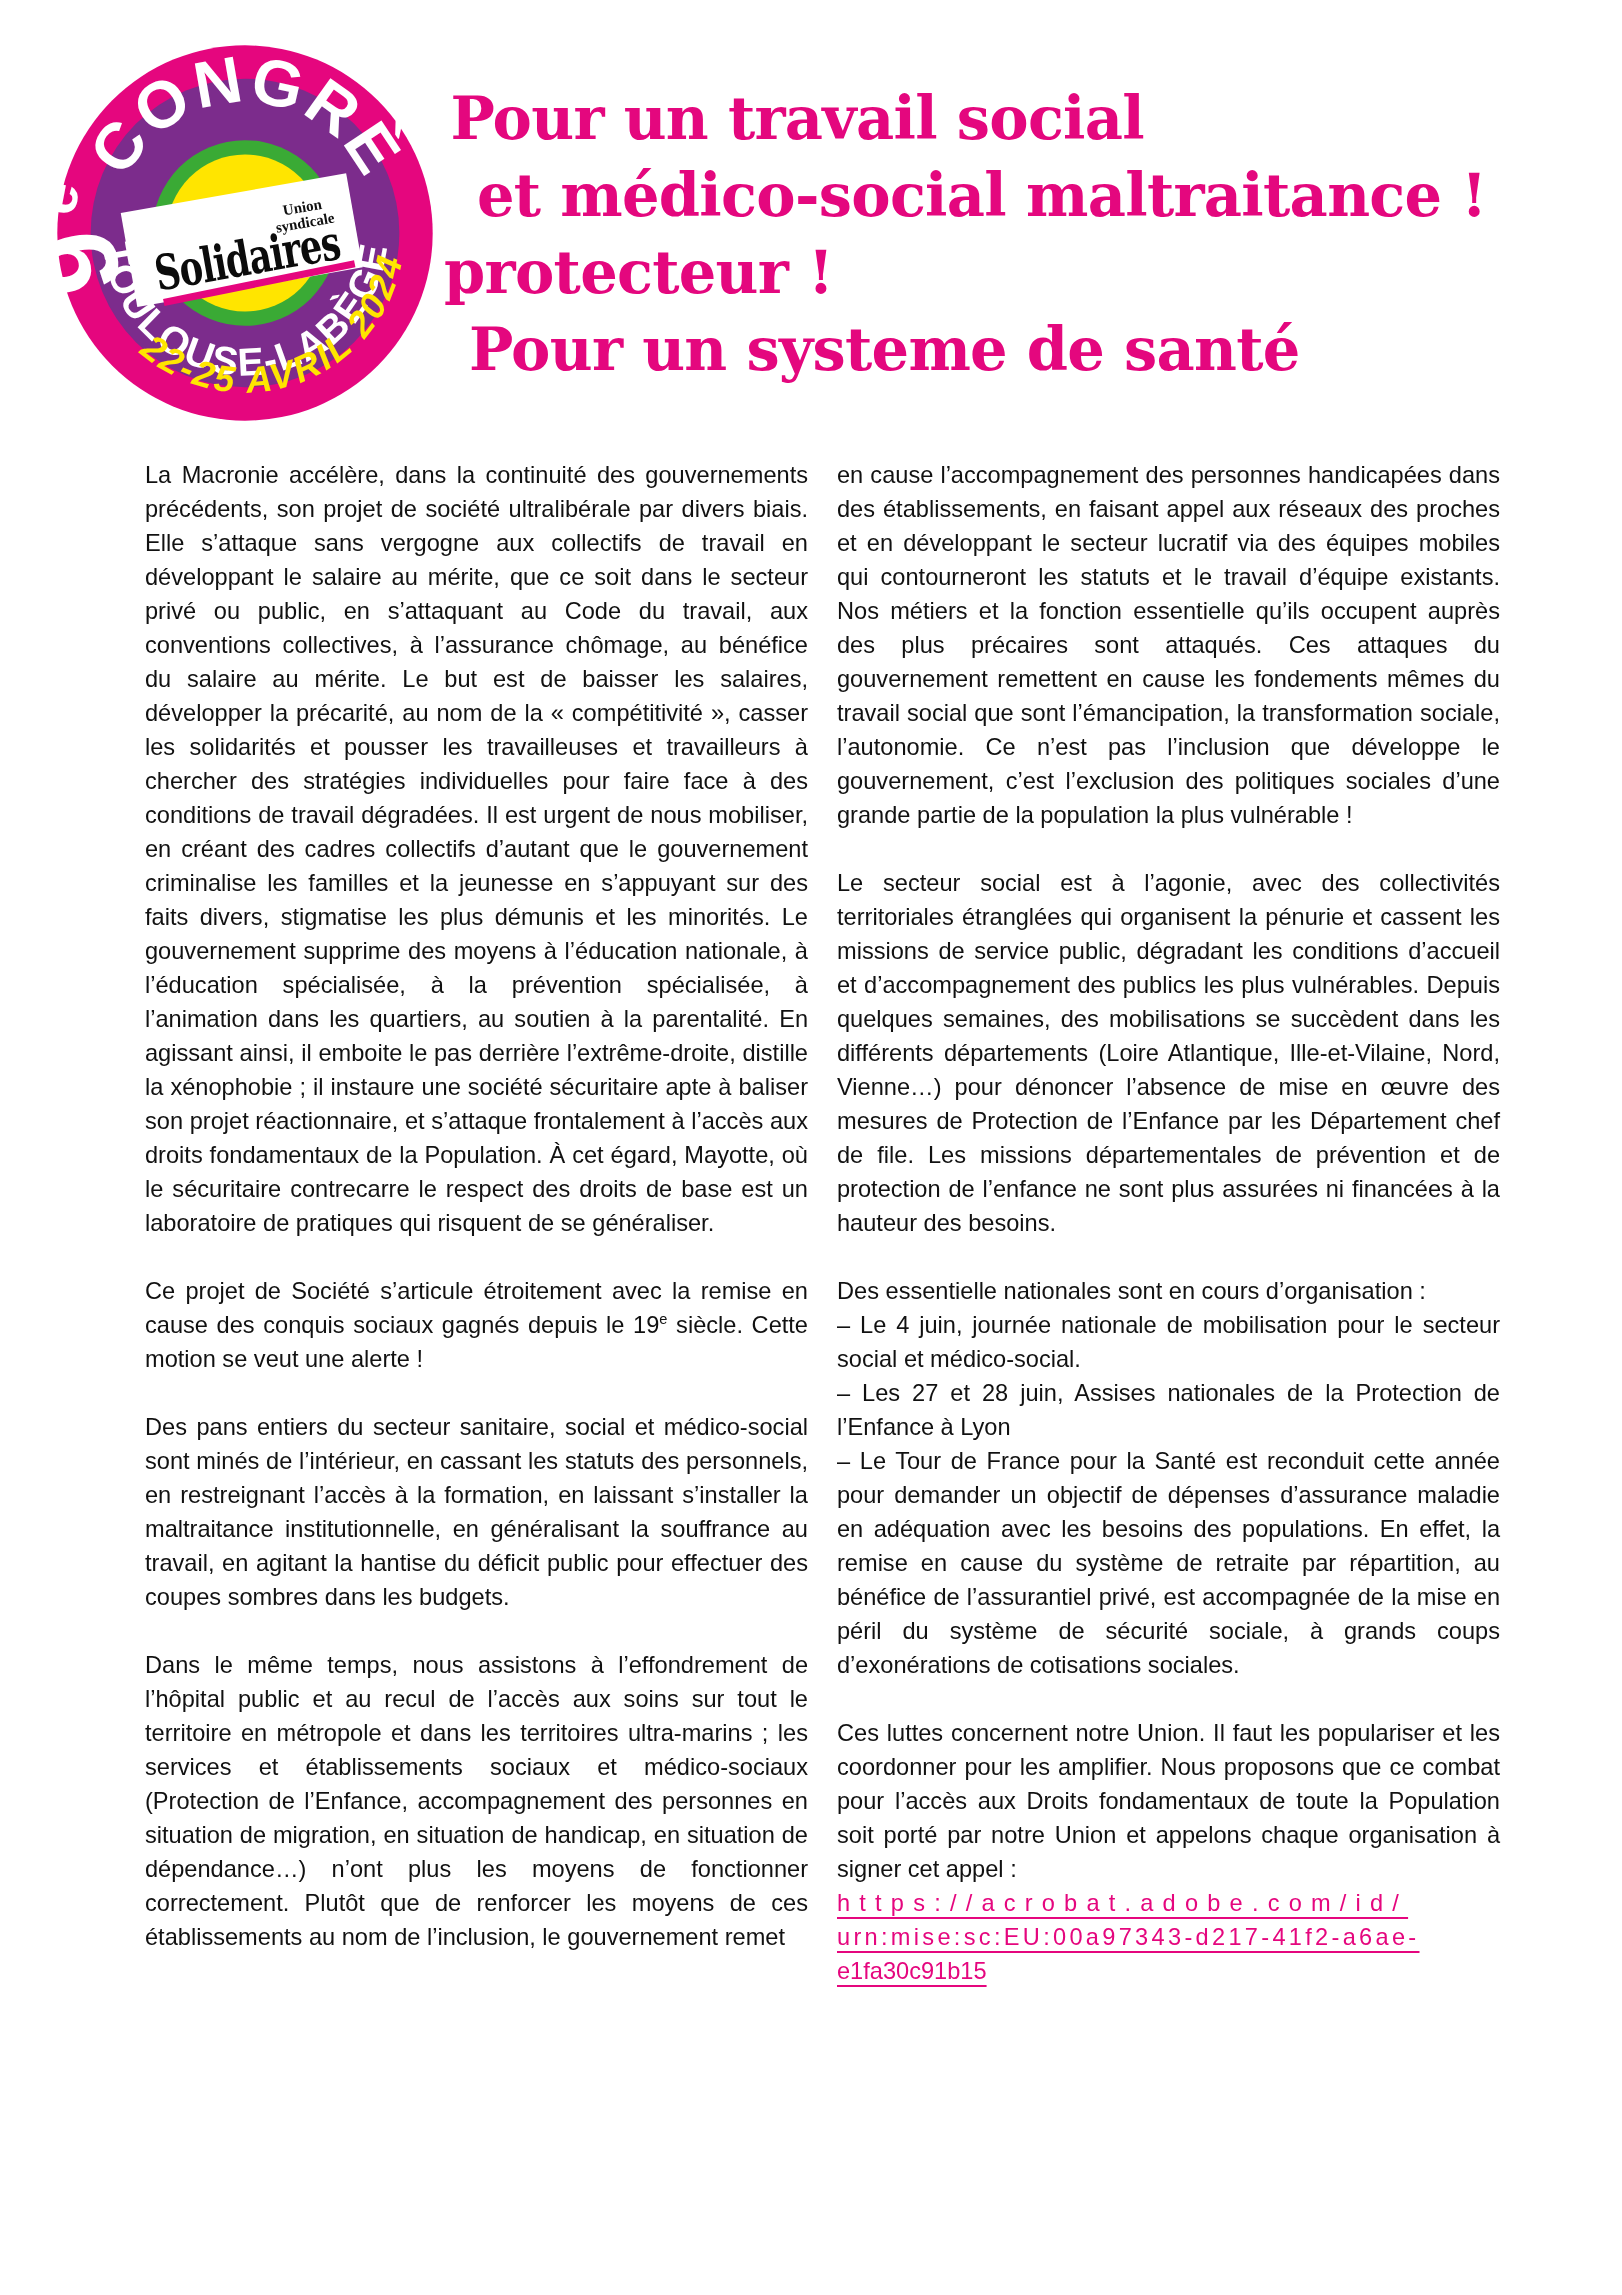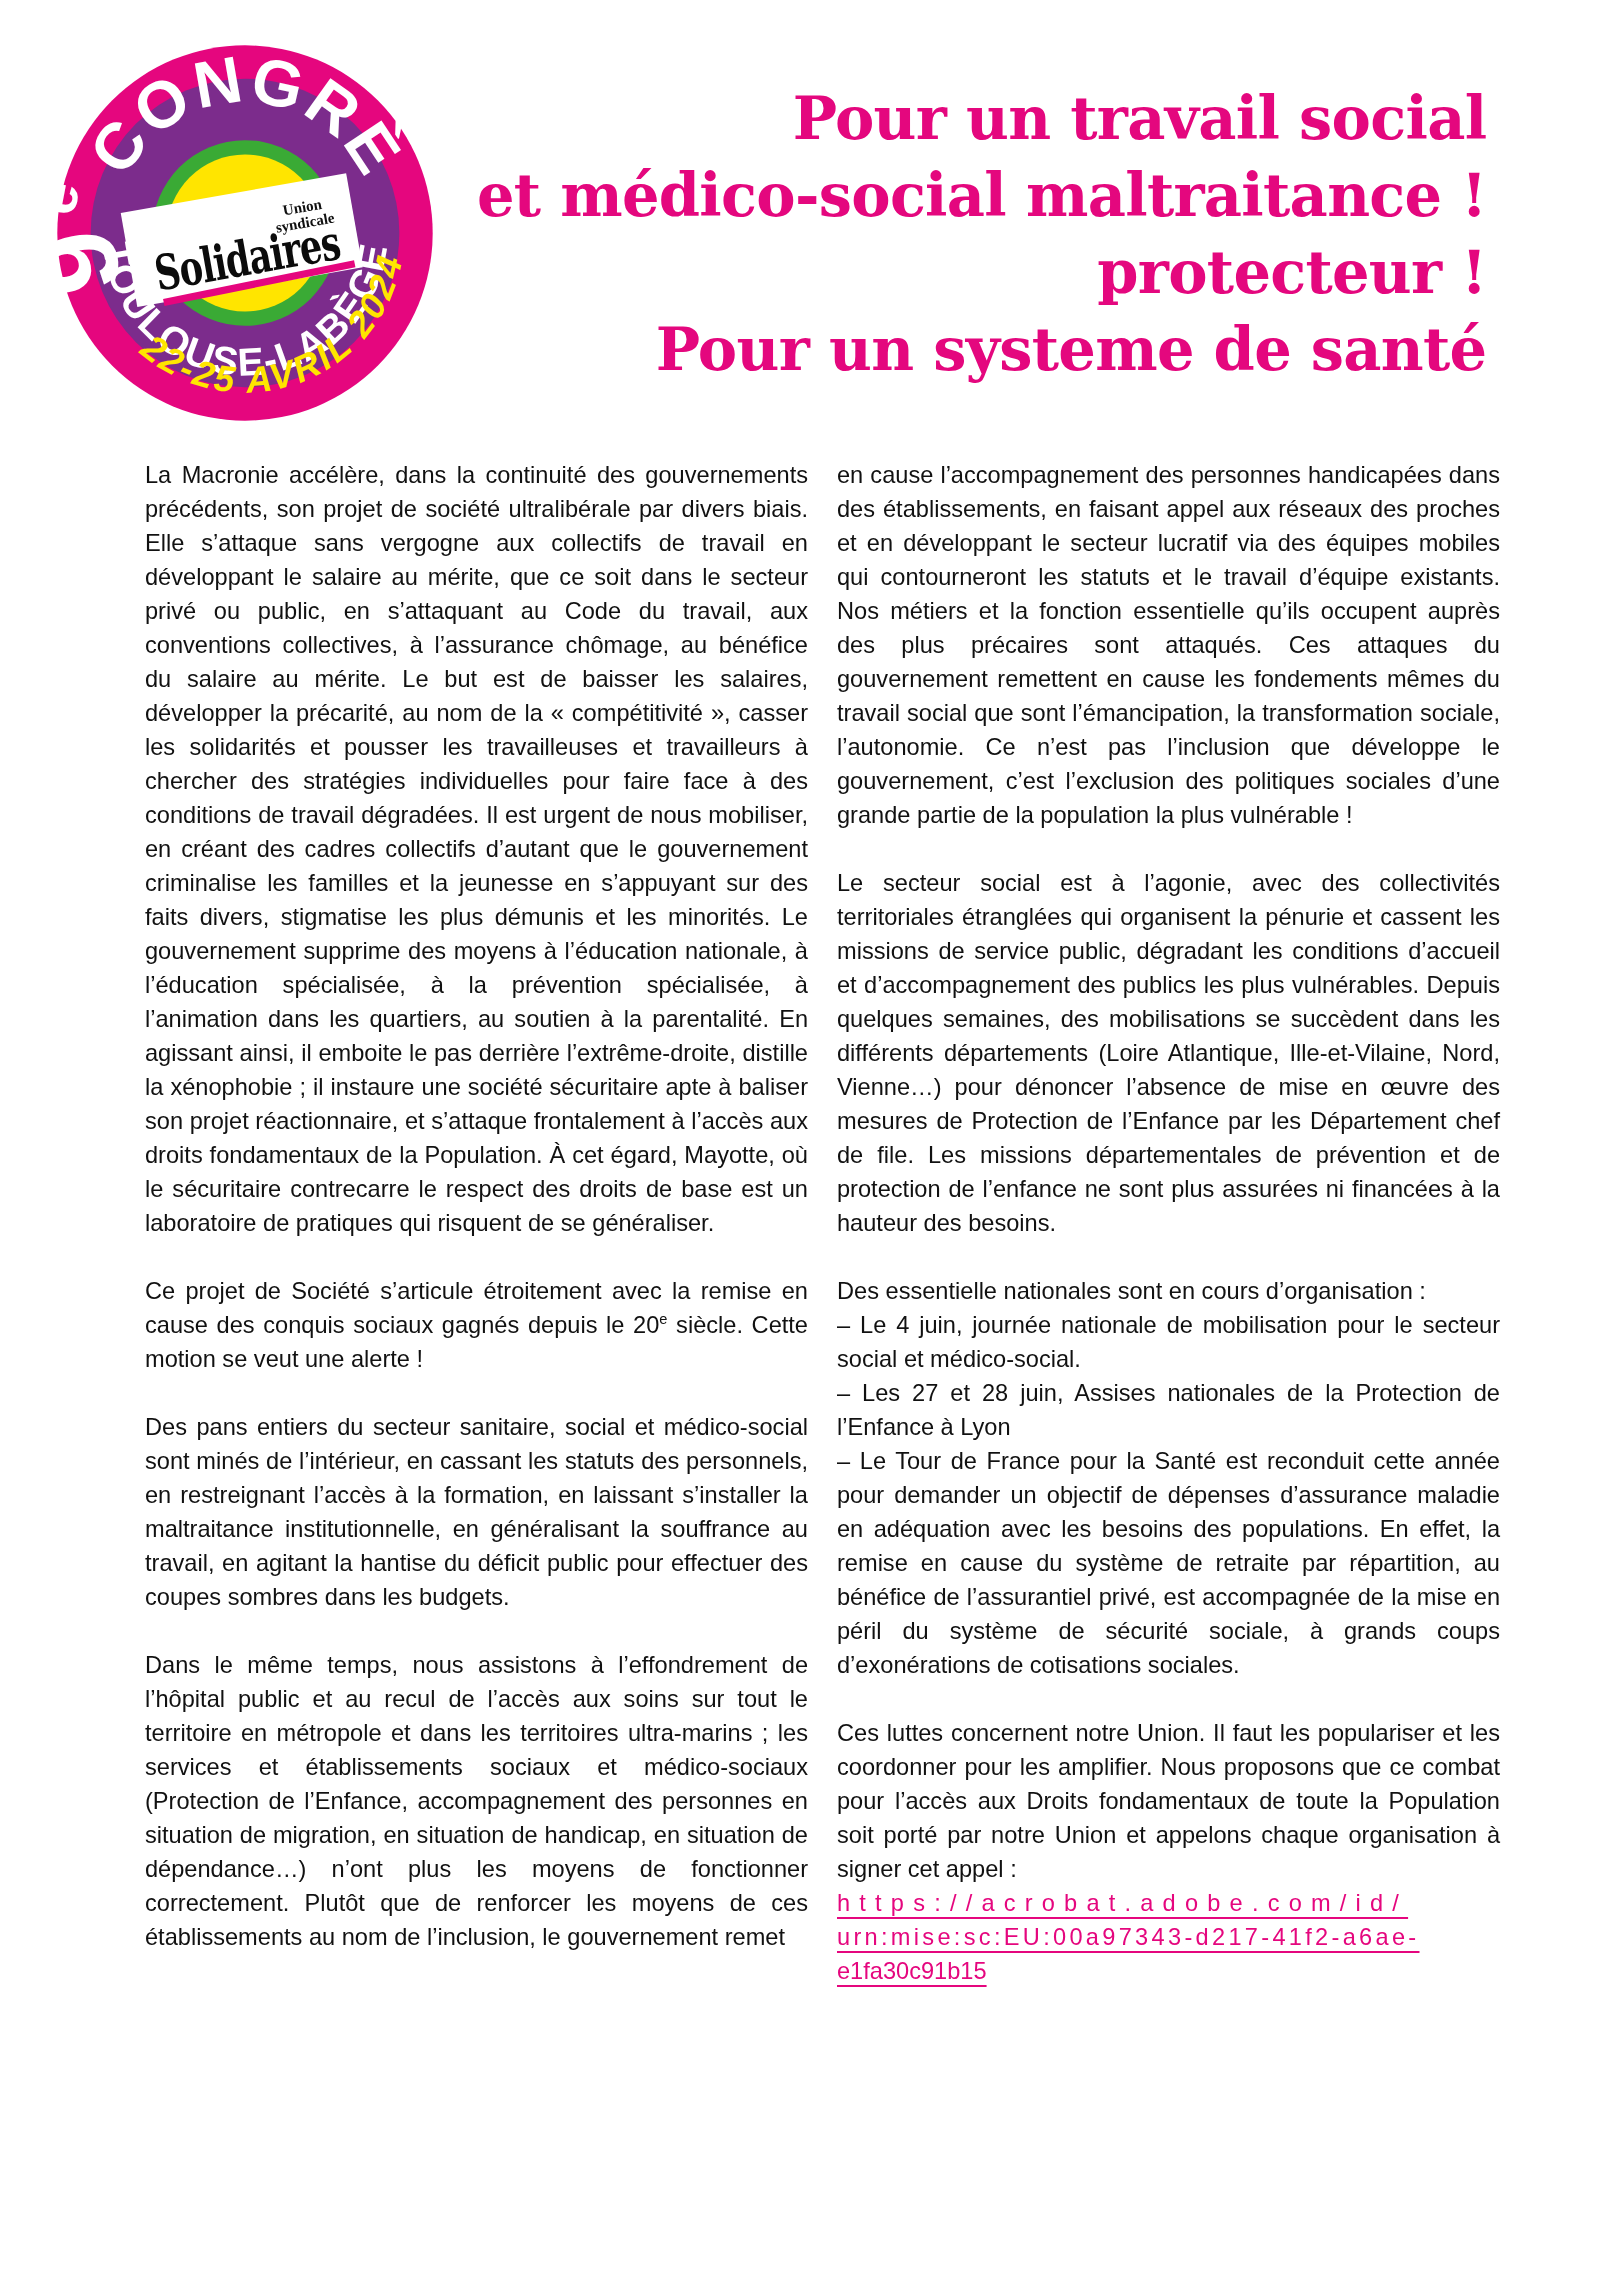--- a/index.html
+++ b/index.html
@@ -23,21 +23,21 @@
   .n9{font-size:172px;}
   .ne{font-size:88px;}
   .ncongres{font-size:100px;letter-spacing:4px;}
   .arc-city{font-family:"Liberation Sans", sans-serif;font-weight:bold;font-size:60px;fill:#ffffff;letter-spacing:3px;}
   .arc-date{font-family:"Liberation Sans", sans-serif;font-weight:bold;font-style:italic;font-size:56px;fill:#FFE500;letter-spacing:4px;}
 
   
   .title{
     position:absolute;left:444px;top:80px;margin:0;
     font-family:"DejaVu Serif", serif;font-weight:bold;
-    color:#E4077E;font-size:59px;line-height:77px;letter-spacing:-0.7px;text-align:right;
+    color:#E4077E;font-size:59px;line-height:77px;letter-spacing:-0.7px;
   }
   .t-line{display:block;white-space:nowrap;}
   .t1{margin-left:6.5px;}
   .t2{margin-left:33px;}
   .t3{margin-left:25px;}
   .t4{margin-left:0;}
 
   
   .columns{
     position:absolute;left:145px;top:458px;width:1355px;
@@ -103,21 +103,21 @@
     <span class="t-line t1">Pour un travail social</span>
     <span class="t-line t2">et médico-social maltraitance !</span>
     <span class="t-line t4">protecteur !</span>
     <span class="t-line t3">Pour un systeme de santé</span>
   </h1>
 
   <div class="columns">
 
     <div class="col">
       <p>La Macronie accélère, dans la continuité des gouvernements précédents, son projet de société ultralibérale par divers biais. Elle s’attaque sans vergogne aux collectifs de travail en développant le salaire au mérite, que ce soit dans le secteur privé ou public, en s’attaquant au Code du travail, aux conventions collectives, à l’assurance chômage, au bénéfice du salaire au mérite. Le but est de baisser les salaires, développer la précarité, au nom de la « compétitivité », casser les solidarités et pousser les travailleuses et travailleurs à chercher des stratégies individuelles pour faire face à des conditions de travail dégradées. Il est urgent de nous mobiliser, en créant des cadres collectifs d’autant que le gouvernement criminalise les familles et la jeunesse en s’appuyant sur des faits divers, stigmatise les plus démunis et les minorités. Le gouvernement supprime des moyens à l’éducation nationale, à l’éducation spécialisée, à la prévention spécialisée, à l’animation dans les quartiers, au soutien à la parentalité. En agissant ainsi, il emboite le pas derrière l’extrême-droite, distille la xénophobie ; il instaure une société sécuritaire apte à baliser son projet réactionnaire, et s’attaque frontalement à l’accès aux droits fondamentaux de la Population. À cet égard, Mayotte, où le sécuritaire contrecarre le respect des droits de base est un laboratoire de pratiques qui risquent de se généraliser.</p>
-      <p><span>Ce projet de Société s’articule étroitement avec la remise en cause des conquis sociaux gagnés depuis le 20</span><sup>e</sup><span> siècle. Cette motion se veut une alerte !</span></p>
+      <p><span>Ce projet de Société s’articule étroitement avec la remise en cause des conquis sociaux gagnés depuis le 19</span><sup>e</sup><span> siècle. Cette motion se veut une alerte !</span></p>
       <p>Des pans entiers du secteur sanitaire, social et médico-social sont minés de l’intérieur, en cassant les statuts des personnels, en restreignant l’accès à la formation, en laissant s’installer la maltraitance institutionnelle, en généralisant la souffrance au travail, en agitant la hantise du déficit public pour effectuer des coupes sombres dans les budgets.</p>
       <p class="tight">Dans le même temps, nous assistons à l’effondrement de l’hôpital public et au recul de l’accès aux soins sur tout le territoire en métropole et dans les territoires ultra-marins ; les services et établissements sociaux et médico-sociaux (Protection de l’Enfance, accompagnement des personnes en situation de migration, en situation de handicap, en situation de dépendance…) n’ont plus les moyens de fonctionner correctement. Plutôt que de renforcer les moyens de ces établissements au nom de l’inclusion, le gouvernement remet</p>
     </div>
 
     <div class="col">
       <p>en cause l’accompagnement des personnes handicapées dans des établissements, en faisant appel aux réseaux des proches et en développant le secteur lucratif via des équipes mobiles qui contourneront les statuts et le travail d’équipe existants. Nos métiers et la fonction essentielle qu’ils occupent auprès des plus précaires sont attaqués. Ces attaques du gouvernement remettent en cause les fondements mêmes du travail social que sont l’émancipation, la transformation sociale, l’autonomie. Ce n’est pas l’inclusion que développe le gouvernement, c’est l’exclusion des politiques sociales d’une grande partie de la population la plus vulnérable !</p>
       <p>Le secteur social est à l’agonie, avec des collectivités territoriales étranglées qui organisent la pénurie et cassent les missions de service public, dégradant les conditions d’accueil et d’accompagnement des publics les plus vulnérables. Depuis quelques semaines, des mobilisations se succèdent dans les différents départements (Loire Atlantique, Ille-et-Vilaine, Nord, Vienne…) pour dénoncer l’absence de mise en œuvre des mesures de Protection de l’Enfance par les Département chef de file. Les missions départementales de prévention et de protection de l’enfance ne sont plus assurées ni financées à la hauteur des besoins.</p>
       <p class="tight">Des essentielle nationales sont en cours d’organisation :</p>
       <p class="tight">– Le 4 juin, journée nationale de mobilisation pour le secteur social et médico-social.</p>
       <p class="tight">– Les 27 et 28 juin, Assises nationales de la Protection de l’Enfance à Lyon</p>

